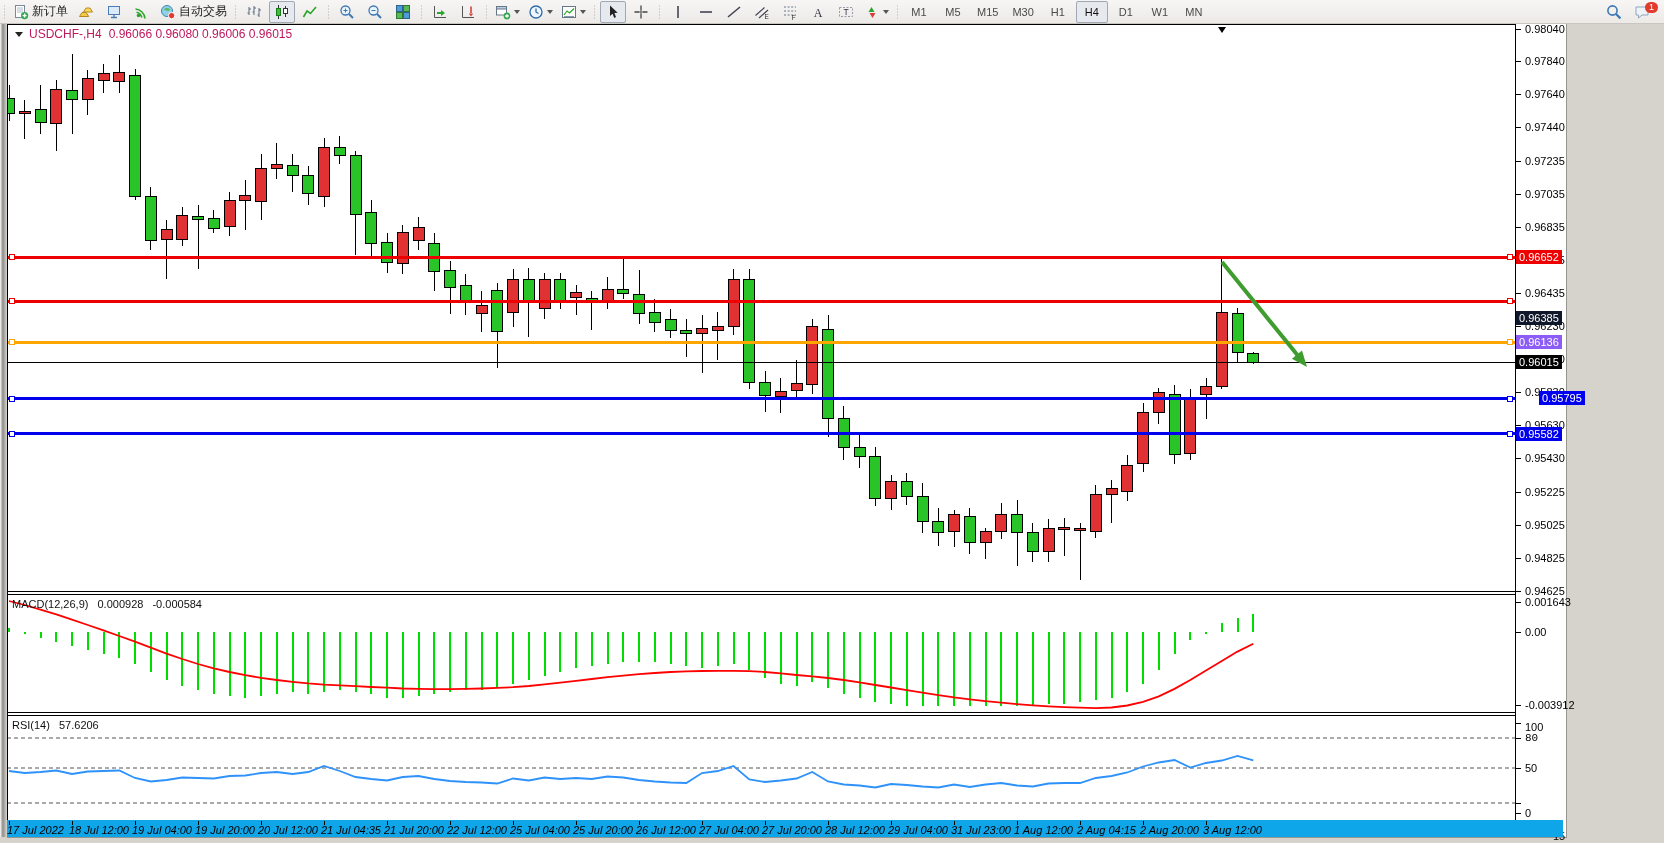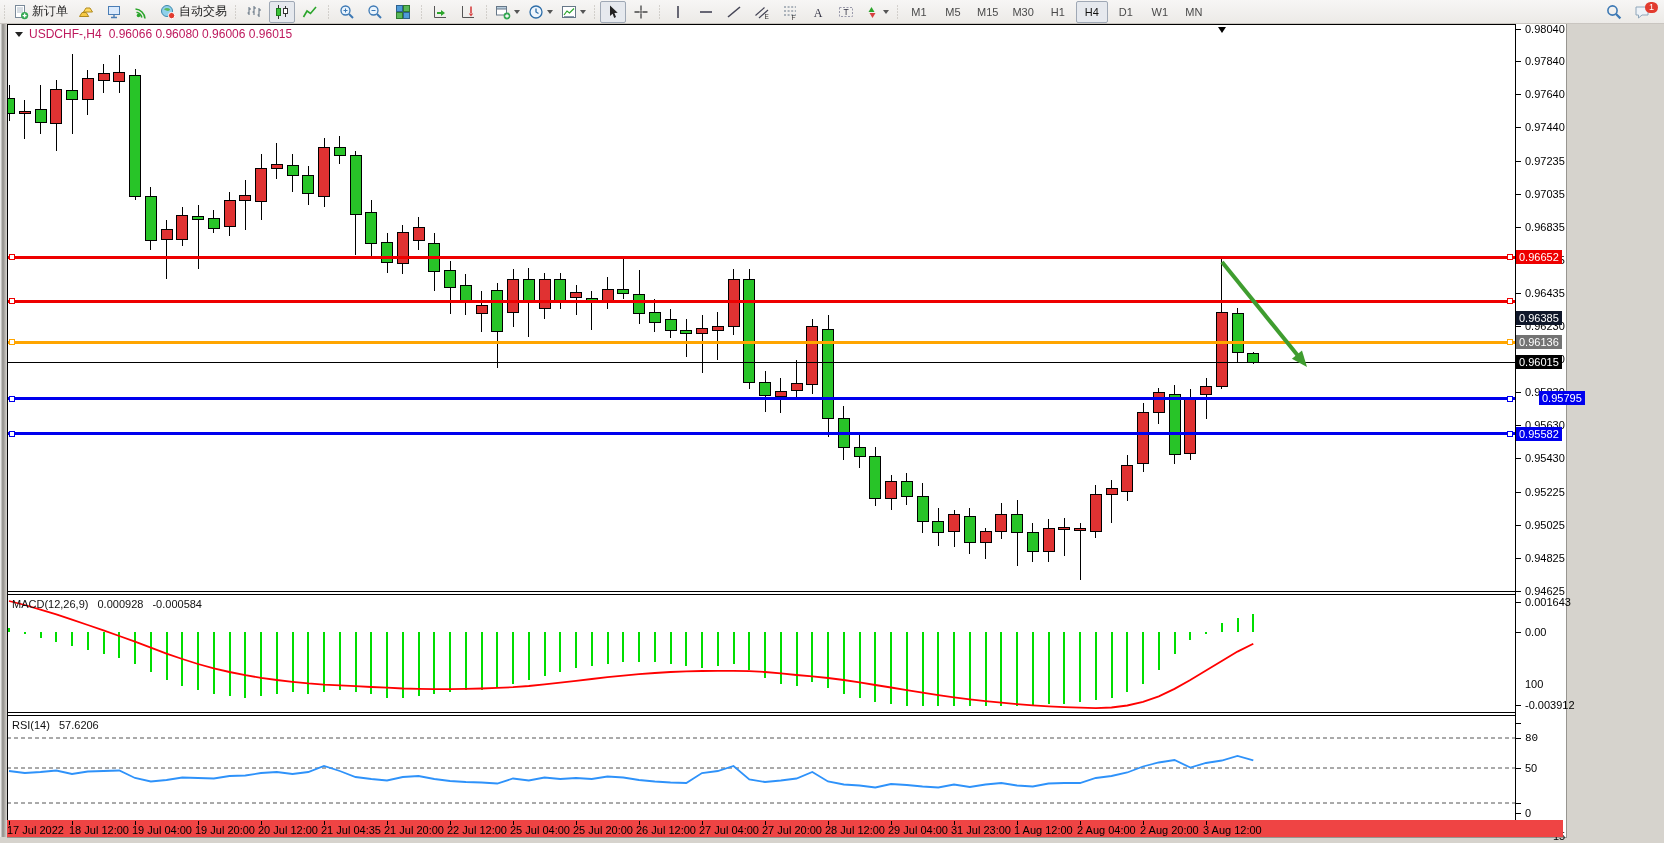--- a/index.html
+++ b/index.html
@@ -44,21 +44,21 @@
   .chart-title .tri{width:0;height:0;border-left:4px solid transparent;border-right:4px solid transparent;
     border-top:5px solid #222;margin:1px 6px 0 2px;}
   .chart-title span{margin-right:7px;}
   .ind-label{position:absolute;left:5px;font-size:11px;color:#111;}
   .ind-label span{margin-right:6px;}
   #price-scale{position:absolute;left:1509px;top:0;width:50px;height:797px;background:#fff;}
   .ptick{position:absolute;left:0;width:5px;height:1px;background:#000;}
   .plabel{position:absolute;left:9px;font-size:11px;color:#000;line-height:13px;}
   .line-label{position:absolute;left:0px;width:46px;height:14px;line-height:14px;
     font-size:11px;color:#fff;padding-left:3px;box-sizing:border-box;}
-  #time-axis{position:absolute;left:0;top:796px;width:1556px;height:17px;background:#ef4444;}
+  #time-axis{position:absolute;left:0;top:796px;width:1556px;height:17px;background:#0ea5e9;font-style:italic;}
   #axis-line{position:absolute;left:0;top:796px;width:1556px;height:1px;background:#000;}
   .ttick{position:absolute;top:1px;width:1px;height:4px;background:#000;}
   .tlabel{position:absolute;top:4px;font-size:11px;color:#000;white-space:nowrap;}
   .shift-marker{position:absolute;width:0;height:0;border-left:4px solid transparent;
     border-right:4px solid transparent;border-top:6px solid #000;}
 </style>
 </head>
 <body>
 
 <div id="toolbar">
@@ -638,32 +638,32 @@
       <div class="plabel" style="top: 527.625px;">0.94825</div>
       <div class="ptick" style="top: 566.541px;"></div>
       <div class="plabel" style="top: 560.541px;">0.94625</div>
       <div class="ptick" style="top: 577.5px;"></div>
       <div class="plabel" style="top: 571.5px;">0.001643</div>
       <div class="ptick" style="top: 607.5px;"></div>
       <div class="plabel" style="top: 601.5px;">0.00</div>
       <div class="ptick" style="top: 680.5px;"></div>
       <div class="plabel" style="top: 674.5px;">-0.003912</div>
       <div class="ptick" style="top: 698.5px;"></div>
-      <div class="plabel" style="top: 654px;">100</div>
+      <div class="plabel" style="top: 697px;">100</div>
       <div class="ptick" style="top: 713.5px;"></div>
       <div class="plabel" style="top: 707.5px; font-family: Liberation Mono, monospace;">80</div>
       <div class="ptick" style="top: 743.5px;"></div>
       <div class="plabel" style="top: 737.5px;">50</div>
       <div class="ptick" style="top: 778.5px;"></div>
       <div class="plabel" style="top: 806px; margin-left: 28px;">15</div>
       <div class="ptick" style="top: 788.5px;"></div>
       <div class="plabel" style="top: 782.5px;">0</div>
       <div class="line-label" style="top: 226.437px; background: rgb(238, 0, 0);">0.96652</div>
       <div class="line-label" style="top: 287px; background: #0f172a;">0.96385</div>
-      <div class="line-label" style="top: 311.36px; background: #737373;">0.96136</div>
+      <div class="line-label" style="top: 311.36px; background: #8b5cf6;">0.96136</div>
       <div class="line-label" style="top: 331.274px; background: rgb(0, 0, 0);">0.96015</div>
       <div class="line-label" style="top: 367.482px; background: rgb(0, 0, 238); margin-left: 23px;">0.95795</div>
       <div class="line-label" style="top: 402.538px; background: rgb(0, 0, 238);">0.95582</div>
     </div>
   <div id="axis-line"></div>
   <div id="time-axis">
       <div class="ttick" style="left: 2px;"></div>
       <div class="tlabel" style="left: 0px;">17 Jul 2022</div>
       <div class="ttick" style="left: 65px;"></div>
       <div class="tlabel" style="left: 62px;">18 Jul 12:00</div>
@@ -691,20 +691,20 @@
       <div class="tlabel" style="left: 755px;">27 Jul 20:00</div>
       <div class="ttick" style="left: 821px;"></div>
       <div class="tlabel" style="left: 818px;">28 Jul 12:00</div>
       <div class="ttick" style="left: 884px;"></div>
       <div class="tlabel" style="left: 881px;">29 Jul 04:00</div>
       <div class="ttick" style="left: 947px;"></div>
       <div class="tlabel" style="left: 944px;">31 Jul 23:00</div>
       <div class="ttick" style="left: 1010px;"></div>
       <div class="tlabel" style="left: 1007px;">1 Aug 12:00</div>
       <div class="ttick" style="left: 1073px;"></div>
-      <div class="tlabel" style="left: 1070px;">2 Aug 04:00</div>
+      <div class="tlabel" style="left: 1070px;">2 Aug 04:15</div>
       <div class="ttick" style="left: 1136px;"></div>
       <div class="tlabel" style="left: 1133px;">2 Aug 20:00</div>
       <div class="ttick" style="left: 1199px;"></div>
       <div class="tlabel" style="left: 1196px;">3 Aug 12:00</div>
     </div>
 <div class="shift-marker" style="left: 1210.75px; top: 3px;"></div>
   </div>
 
 </body></html>

